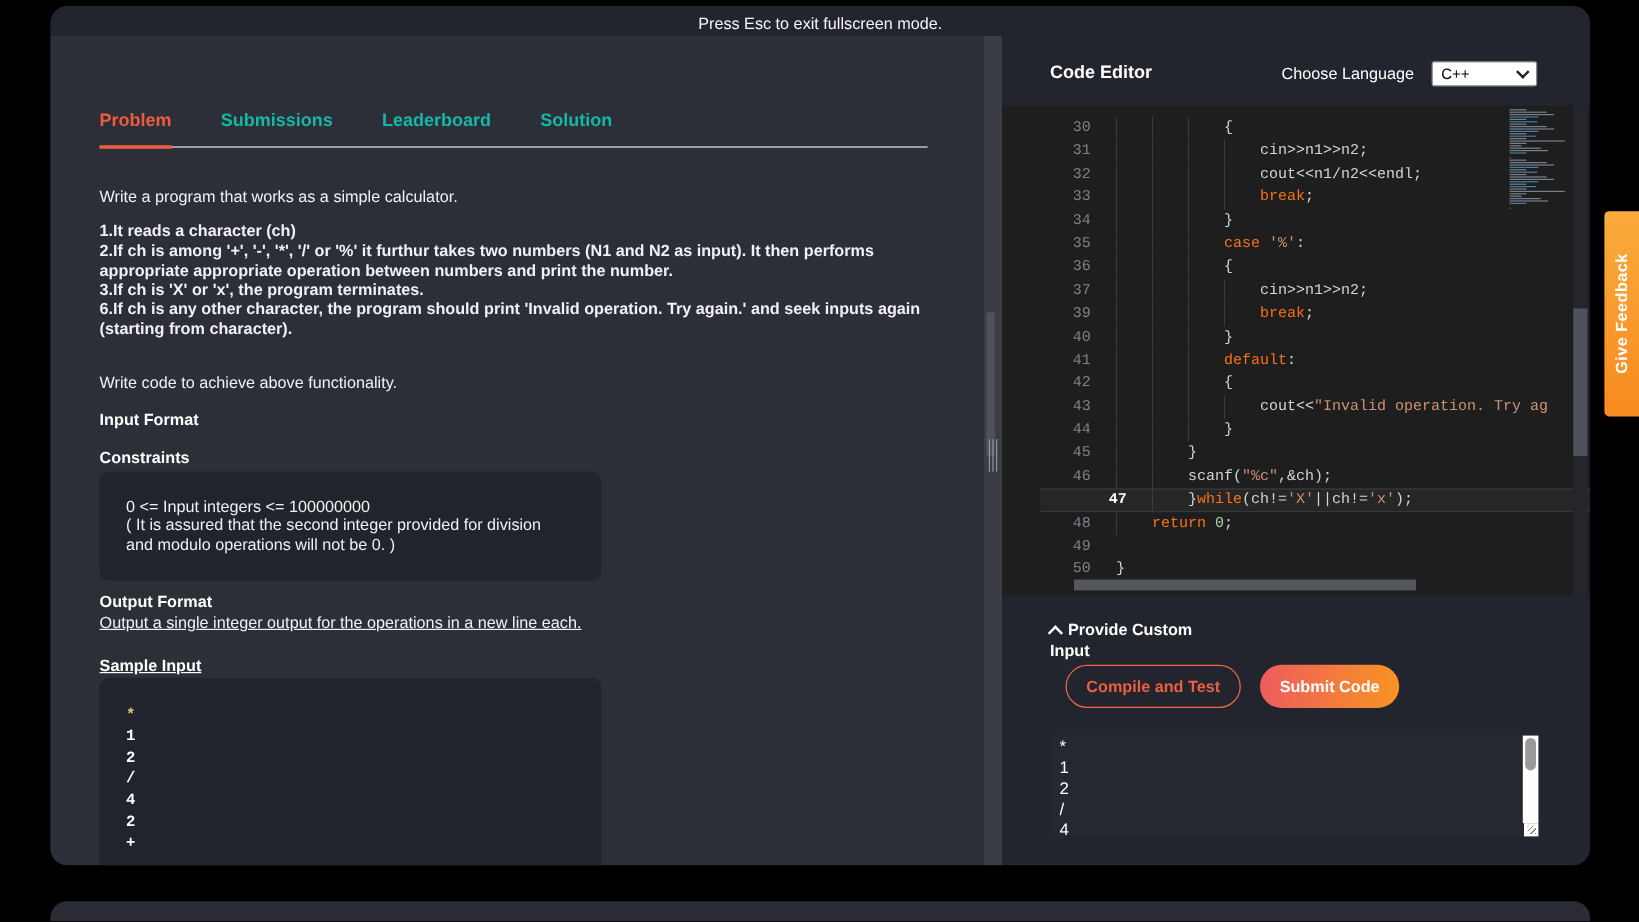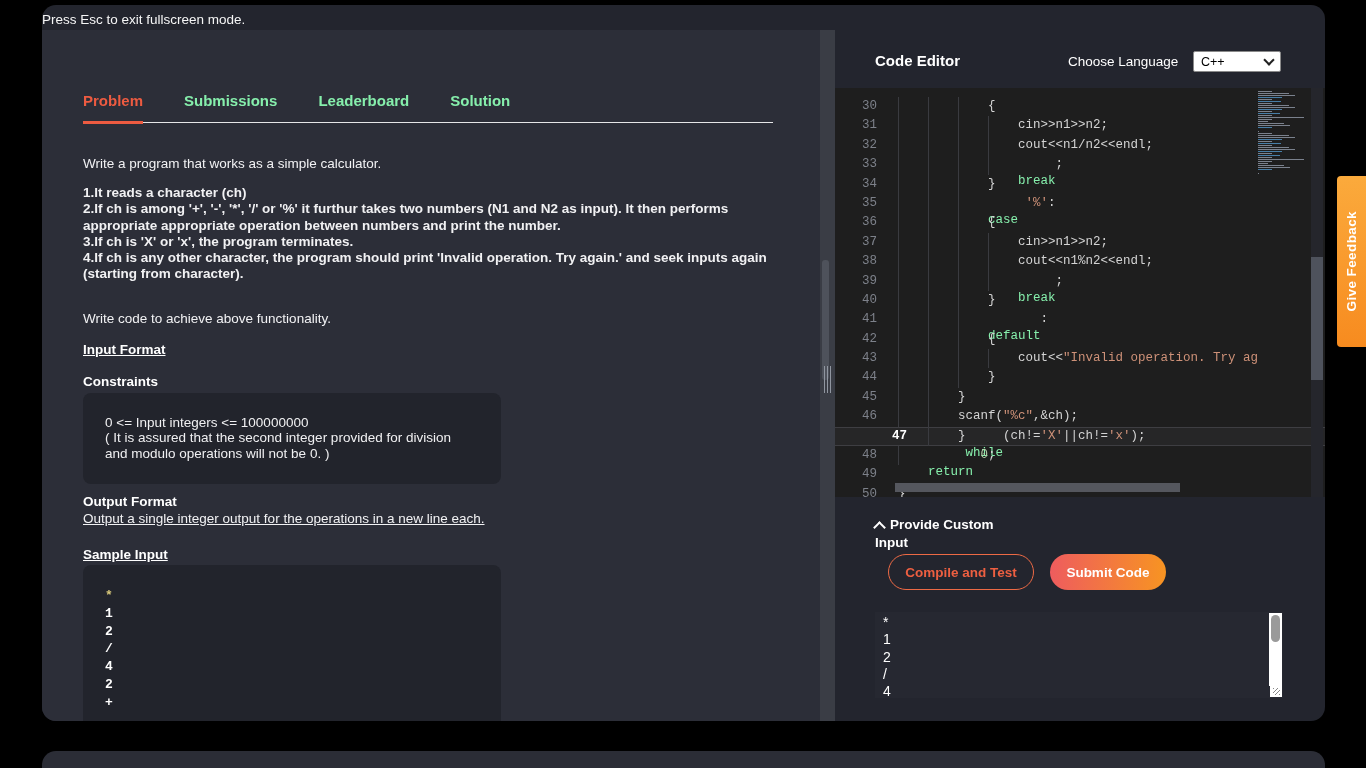--- a/index.html
+++ b/index.html
@@ -1,37 +1,37 @@
 <!DOCTYPE html>
 <html><head>
 <meta charset="utf-8">
 <style>
   html,body{margin:0;padding:0;background:#000;}
   .screen{position:relative;width:1366px;height:768px;background:#000;overflow:hidden;
           font-family:"Liberation Sans",sans-serif;}
   .app-card{position:absolute;left:42px;top:5px;width:1283px;height:716px;
             background:#23252e;border-radius:14px;overflow:hidden;}
-  .esc-message{position:absolute;top:7px;left:0;width:100%;
+  .esc-message{position:absolute;top:7px;left:0;width:100%;text-align:center;
                color:#f5f5f5;font-size:13.5px;}
   
   .problem-panel{position:absolute;left:0;top:25px;width:778px;height:691px;
                  background:#2c2e38;color:#f1f1f3;overflow:hidden;
                  padding:0 47px 0 41px;box-sizing:border-box;}
   .tabs{display:flex;gap:41px;margin-top:62px;padding-bottom:13px;
         border-bottom:1px solid #e6e6e8;}
-  .tab{font-size:15px;font-weight:bold;color:#86efac;position:relative;cursor:pointer;}
+  .tab{font-size:15px;font-weight:bold;color:#14b8a6;position:relative;cursor:pointer;}
   .tab.active{color:#ed5b41;}
   .tab.active::after{content:"";position:absolute;left:0;right:0;bottom:-15px;height:3px;background:#ed5b41;}
   .para{margin:0;font-size:13.5px;line-height:16.2px;color:#f2f2f4;width:700px;}
   .intro{margin-top:33px;}
   .steps{margin-top:13px;font-weight:bold;}
   .step{font-size:13.5px;line-height:16.2px;width:690px;}
   .outro{margin-top:29px;}
   h4{margin:0;font-size:13.5px;font-weight:bold;color:#fff;}
-  .h-input{margin-top:14px;text-decoration:underline;}
+  .h-input{margin-top:14px;}
   .h-constraints{margin-top:17px;}
   .h-output{margin-top:10px;}
   .h-sample{margin-top:20px;text-decoration:underline;}
   .code-box{width:418px;background:#22242c;border-radius:8px;box-sizing:border-box;}
   .constraints{margin-top:4px;padding:22px 22px;font-size:13.5px;line-height:15.7px;color:#f0f0f2;}
   .out-text{margin-top:2px;text-decoration:underline;}
   .sample{margin-top:3px;height:210px;padding:22px 22px;
           font-family:"Liberation Mono","DejaVu Sans Mono",monospace;
           font-weight:bold;font-size:13px;line-height:17.8px;color:#fff;}
   .sample .star{color:#d9c97c;}
@@ -46,30 +46,30 @@
   .lang-label{position:absolute;left:1026px;top:49px;font-size:13.5px;color:#fff;}
   .select{position:absolute;left:1151px;top:46px;width:88px;height:21px;background:#fff;
           border:1px solid #8a8a8a;border-radius:2px;display:flex;align-items:center;
           justify-content:space-between;padding:0 7px;box-sizing:border-box;
           font-size:12.5px;color:#000;cursor:pointer;}
   .chev{width:6px;height:6px;border-right:2px solid #222;border-bottom:2px solid #222;
         transform:rotate(45deg);margin-top:-3px;}
   
   .editor{position:absolute;left:793px;top:83px;width:490px;height:409px;background:#1e1e1e;
           font-family:"Liberation Mono","DejaVu Sans Mono",monospace;font-size:12.5px;overflow:hidden;}
-  .code-rows{position:absolute;left:0;top:0;right:0;bottom:0;padding-top:9px;}
+  .code-rows{position:absolute;left:0;top:0;right:0;bottom:0;padding-top:9px;padding-left:32px;}
   .row{display:flex;height:19.4px;line-height:19.4px;white-space:pre;}
   .row .gutter{width:63px;flex:none;text-align:right;padding-right:21px;
                box-sizing:border-box;color:#7d818a;}
   .row.current{background:rgba(200,200,220,0.05);
                box-shadow:0 1px 0 #3e3e42 inset,0 -1px 0 #3e3e42 inset;}
   .row.current .gutter{color:#fff;font-weight:bold;margin-left:30px;}
   .ind{display:inline-block;height:100%;flex:none;
        background:repeating-linear-gradient(to right,#3a3b40 0 1px,transparent 1px 30px);}
-  .tok-p{color:#d4d4d4;} .tok-k{color:#86efac;margin-top:17px;} .tok-s{color:#ce9178;} .tok-n{color:#b5cea8;}
+  .tok-p{color:#d4d4d4;} .tok-k{color:#f97316;} .tok-s{color:#ce9178;} .tok-n{color:#b5cea8;}
   .minimap{position:absolute;left:423px;top:3px;width:50px;}
   .minimap i{display:block;height:1px;margin-bottom:1px;opacity:.85;}
   .vscroll{position:absolute;left:476px;top:0;width:12px;height:100%;background:#25262c;}
   .vthumb{position:absolute;left:0;top:169px;width:12px;height:123px;background:#4e525c;}
   .hthumb{position:absolute;left:60px;top:395px;width:285px;height:9px;background:#55575e;}
   
   .custom-toggle{position:absolute;left:833px;top:511px;width:130px;color:#fff;
                  font-weight:bold;font-size:13.5px;line-height:18px;cursor:pointer;}
   .caret-up{display:inline-block;width:7px;height:7px;border-top:2.5px solid #fff;
             border-left:2.5px solid #fff;transform:rotate(45deg);margin-right:6px;
@@ -109,21 +109,21 @@
           <div class="tab active">Problem</div>
           <div class="tab">Submissions</div>
           <div class="tab">Leaderboard</div>
           <div class="tab">Solution</div>
         </div>
       <p class="para intro">Write a program that works as a simple calculator.</p>
       <div class="steps">
           <div class="step">1.It reads a character (ch)</div>
           <div class="step">2.If ch is among '+', '-', '*', '/' or '%' it furthur takes two numbers (N1 and N2 as input). It then performs appropriate appropriate operation between numbers and print the number.</div>
           <div class="step">3.If ch is 'X' or 'x', the program terminates.</div>
-          <div class="step">4.If ch is any other character, the program should print 'Invalid operation. Try again.' and seek inputs again (starting from character).</div>
+          <div class="step">6.If ch is any other character, the program should print 'Invalid operation. Try again.' and seek inputs again (starting from character).</div>
         </div>
       <p class="para outro">Write code to achieve above functionality.</p>
       <h4 class="h-input">Input Format</h4>
       <h4 class="h-constraints">Constraints</h4>
       <div class="code-box constraints">
           <div>0 &lt;= Input integers &lt;= 100000000</div>
           <div>( It is assured that the second integer provided for division</div>
           <div>and modulo operations will not be 0. )</div>
         </div>
       <h4 class="h-output">Output Format</h4>
@@ -159,21 +159,20 @@
     <div class="editor">
       <div class="code-rows">
           <div class="row"><span class="gutter">30</span><span class="ind" style="width: 90px;"></span><span class="tok-p">{</span></div>
           <div class="row"><span class="gutter">31</span><span class="ind" style="width: 120px;"></span><span class="tok-p">cin&gt;&gt;n1&gt;&gt;n2;</span></div>
           <div class="row"><span class="gutter">32</span><span class="ind" style="width: 120px;"></span><span class="tok-p">cout&lt;&lt;n1/n2&lt;&lt;endl;</span></div>
           <div class="row"><span class="gutter">33</span><span class="ind" style="width: 120px;"></span><span class="tok-k">break</span><span class="tok-p">;</span></div>
           <div class="row"><span class="gutter">34</span><span class="ind" style="width: 90px;"></span><span class="tok-p">}</span></div>
           <div class="row"><span class="gutter">35</span><span class="ind" style="width: 90px;"></span><span class="tok-k">case</span><span class="tok-p"> </span><span class="tok-s">'%'</span><span class="tok-p">:</span></div>
           <div class="row"><span class="gutter">36</span><span class="ind" style="width: 90px;"></span><span class="tok-p">{</span></div>
           <div class="row"><span class="gutter">37</span><span class="ind" style="width: 120px;"></span><span class="tok-p">cin&gt;&gt;n1&gt;&gt;n2;</span></div>
-          <div class="row"><span class="gutter">38</span><span class="ind" style="width: 120px;"></span><span class="tok-p">cout&lt;&lt;n1%n2&lt;&lt;endl;</span></div>
           <div class="row"><span class="gutter">39</span><span class="ind" style="width: 120px;"></span><span class="tok-k">break</span><span class="tok-p">;</span></div>
           <div class="row"><span class="gutter">40</span><span class="ind" style="width: 90px;"></span><span class="tok-p">}</span></div>
           <div class="row"><span class="gutter">41</span><span class="ind" style="width: 90px;"></span><span class="tok-k">default</span><span class="tok-p">:</span></div>
           <div class="row"><span class="gutter">42</span><span class="ind" style="width: 90px;"></span><span class="tok-p">{</span></div>
           <div class="row"><span class="gutter">43</span><span class="ind" style="width: 120px;"></span><span class="tok-p">cout&lt;&lt;</span><span class="tok-s">"Invalid operation. Try ag</span></div>
           <div class="row"><span class="gutter">44</span><span class="ind" style="width: 90px;"></span><span class="tok-p">}</span></div>
           <div class="row"><span class="gutter">45</span><span class="ind" style="width: 60px;"></span><span class="tok-p">}</span></div>
           <div class="row"><span class="gutter">46</span><span class="ind" style="width: 60px;"></span><span class="tok-p">scanf(</span><span class="tok-s">"%c"</span><span class="tok-p">,&amp;ch);</span></div>
           <div class="row current"><span class="gutter">47</span><span class="ind" style="width: 30px;"></span><span class="tok-p">}</span><span class="tok-k">while</span><span class="tok-p">(ch!=</span><span class="tok-s">'X'</span><span class="tok-p">||ch!=</span><span class="tok-s">'x'</span><span class="tok-p">);</span></div>
           <div class="row"><span class="gutter">48</span><span class="ind" style="width: 30px;"></span><span class="tok-k">return</span><span class="tok-p"> </span><span class="tok-n">0</span><span class="tok-p">;</span></div>

